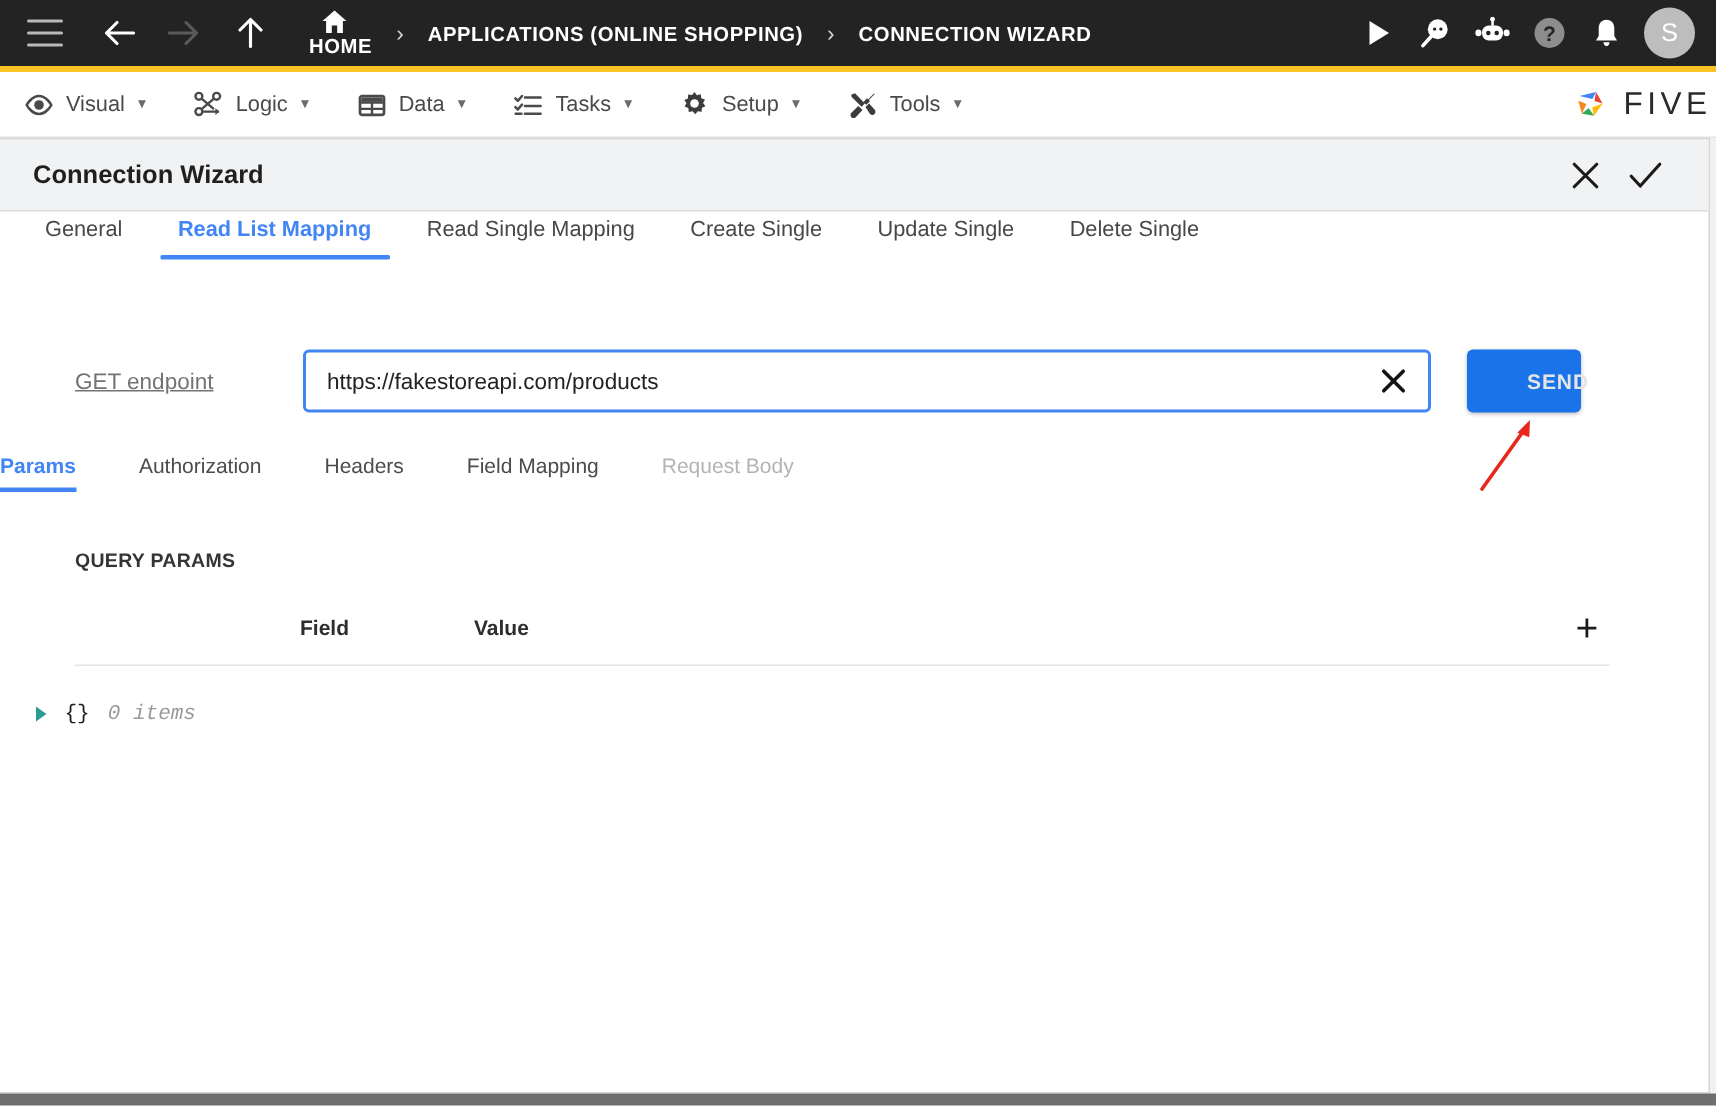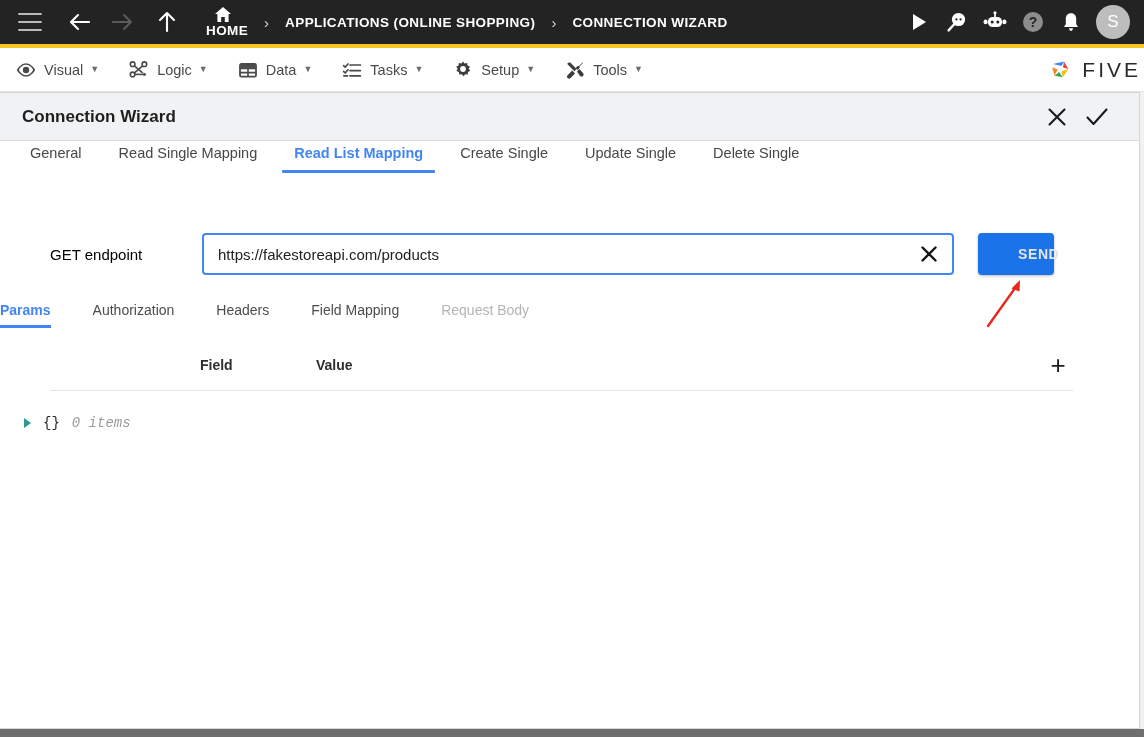--- a/index.html
+++ b/index.html
@@ -183,22 +183,23 @@
 
   
   .endpoint-row {
     display: flex;
     align-items: center;
     margin-top: 44px;
     padding-left: 50px;
   }
   .endpoint-label {
     font-size: 15px;
-    color: #000000;
+    color: #737373;
     width: 152px;
+    text-decoration: underline;
   }
   .endpoint-box {
     position: relative;
     width: 752px;
     height: 42px;
     border: 2px solid #4285f4;
     border-radius: 4px;
     display: flex;
     align-items: center;
     background: #ffffff;
@@ -543,25 +544,25 @@
       <svg width="26" height="24" viewBox="0 0 26 24">
         <path d="M3.5 12.5 L9.5 19 L22.5 4.5" fill="none" stroke="#1a1a1a" stroke-width="2.1" stroke-linecap="round" stroke-linejoin="round"></path>
       </svg>
     </div>
   </div>
 
   <div class="tabs">
     <div class="tab">
       <span>General</span>
     </div>
+    <div class="tab active">
+      <span>Read List Mapping</span>
+    </div>
     <div class="tab">
       <span>Read Single Mapping</span>
-    </div>
-    <div class="tab active">
-      <span>Read List Mapping</span>
     </div>
     <div class="tab">
       <span>Create Single</span>
     </div>
     <div class="tab">
       <span>Update Single</span>
     </div>
     <div class="tab">
       <span>Delete Single</span>
     </div>
@@ -593,20 +594,21 @@
       <span>Headers</span>
     </div>
     <div class="subtab">
       <span>Field Mapping</span>
     </div>
     <div class="subtab disabled">
       <span>Request Body</span>
     </div>
   </div>
 
+  <div class="section-label">QUERY PARAMS</div>
 
   <div class="params-table">
     <span class="col-field">Field</span>
     <span class="col-value">Value</span>
     <span class="add-btn">+</span>
   </div>
 
   <div class="json-viewer">
     <span class="json-caret"></span>
     <span class="json-braces">{}</span>

